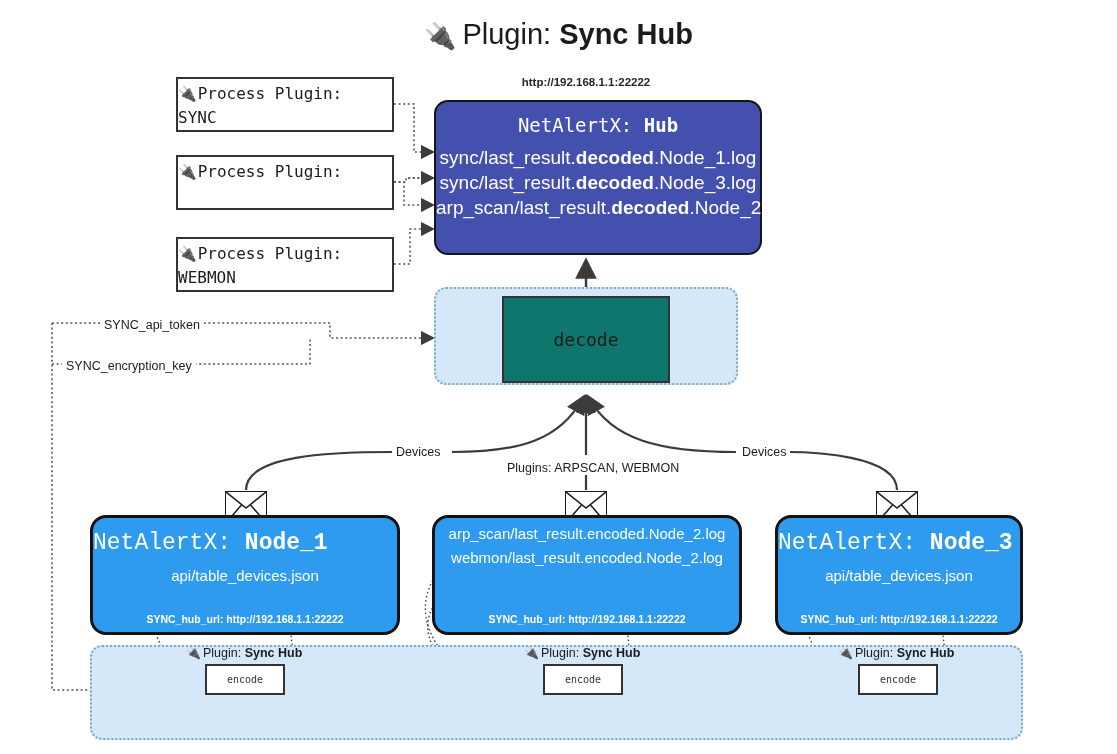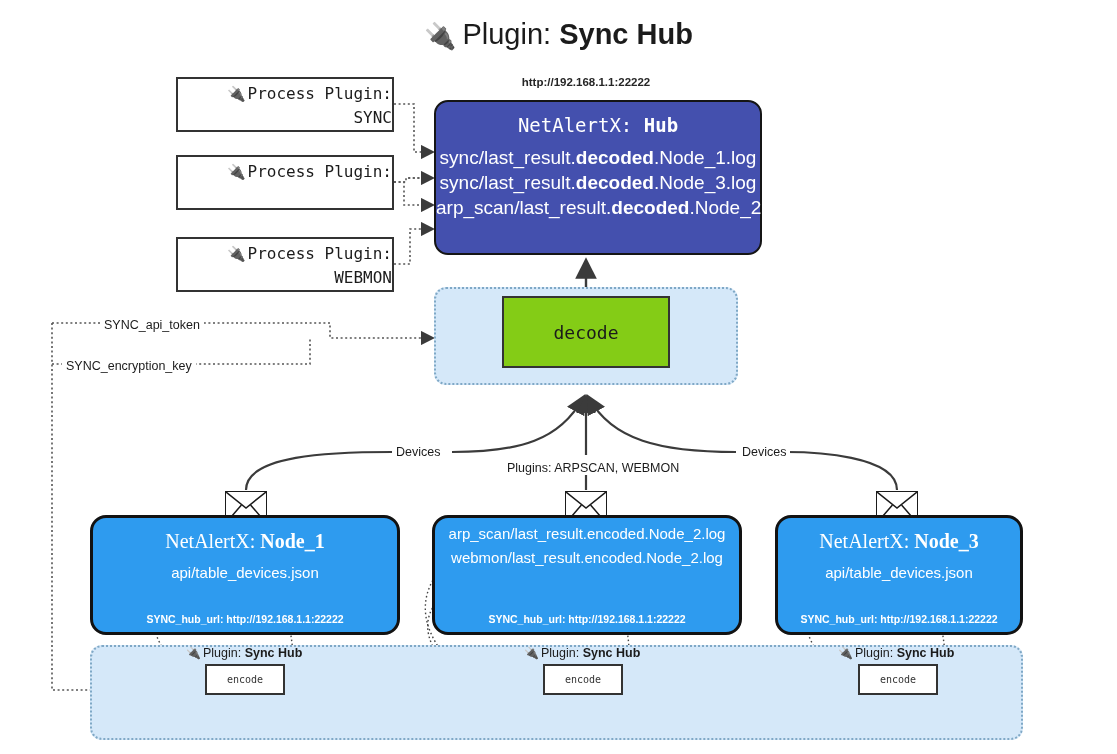--- a/index.html
+++ b/index.html
@@ -11,21 +11,21 @@
   
   #title{position:absolute;left:0;top:16px;width:1117px;text-align:center;
          font-size:29px;line-height:1.25;color:#1b1b1b;}
   #title .plug{font-size:26px;margin-right:6px;display:inline-block;transform:translateY(1px);}
   #title .b{font-weight:bold;}
 
   
   .procbox{position:absolute;width:218px;height:55px;background:#ffffff;
            border:2px solid #333;box-sizing:border-box;
            font-family:"DejaVu Sans Mono","Liberation Mono",monospace;
-           font-size:16px;line-height:24px;color:#1b1b1b;text-align:right;
+           font-size:16px;line-height:24px;color:#1b1b1b;text-align:left;
            padding-top:3px;}
   .procbox .l1{display:block;white-space:nowrap;}
   .procbox .l1 .plug{font-family:"DejaVu Sans",sans-serif;font-size:15px;margin-right:1px;}
   .procbox .l2{display:block;}
   #proc-sync{left:176px;top:77px;}
   #proc-arpscan{left:176px;top:155px;}
   #proc-webmon{left:176px;top:237px;}
 
   
   #hub-url{position:absolute;left:466px;top:76px;width:240px;text-align:center;
@@ -36,39 +36,39 @@
   #hub .hub-title{font-family:"DejaVu Sans Mono","Liberation Mono",monospace;
        font-size:19px;text-align:center;margin-top:12px;letter-spacing:0px;}
   #hub .hub-title .b{font-weight:bold;}
   #hub .logs{margin-top:9px;}
   #hub .logline{font-size:19px;line-height:25px;text-align:center;white-space:nowrap;}
   #hub .logline .b{font-weight:bold;}
 
   
   #decode-wrap{position:absolute;left:434px;top:287px;width:304px;height:98px;
        background:#d5e8f9;border:2px dotted #7fa8c6;border-radius:12px;box-sizing:border-box;}
-  #decode{position:absolute;left:502px;top:296px;width:168px;height:72px;background:#84cc16;
+  #decode{position:absolute;left:502px;top:296px;width:168px;height:87px;background:#0f766e;
        border:2px solid #333;box-sizing:border-box;
        font-family:"DejaVu Sans Mono","Liberation Mono",monospace;font-size:18px;
        display:flex;align-items:center;justify-content:center;color:#1b1b1b;}
 
   
   .edgelabel{position:absolute;font-size:12.5px;color:#1b1b1b;background:#fff;
              padding:0 4px;white-space:nowrap;}
   #lbl-devices-l{left:392px;top:445px;}
   #lbl-devices-r{left:738px;top:445px;}
   #lbl-plugins{left:503px;top:461px;}
   #lbl-api-token{left:100px;top:318px;}
   #lbl-enc-key{left:62px;top:359px;}
 
   
   .node{position:absolute;height:120px;background:#2e9bef;border:3px solid #121212;
         border-radius:16px;box-sizing:border-box;color:#fff;}
-  .node .ntitle{font-family:Liberation Serif, serif;
-        font-size:20px;text-align:center;margin-top:12px;}
+  .node .ntitle{font-family:Liberation Mono, monospace;
+        font-size:23px;margin-top:12px;}
   .node .ntitle .b{font-weight:bold;}
   .node .nline{font-size:15px;text-align:center;white-space:nowrap;margin-top:11px;}
   .node .nline.tight{margin-top:7px;}
   .node .nurl{position:absolute;left:0;bottom:7px;width:100%;text-align:center;
         font-size:10.5px;font-weight:bold;}
   #node1{left:90px;top:515px;width:310px;}
   #node2{left:432px;top:515px;width:310px;}
   #node3{left:775px;top:515px;width:248px;}
 
   

